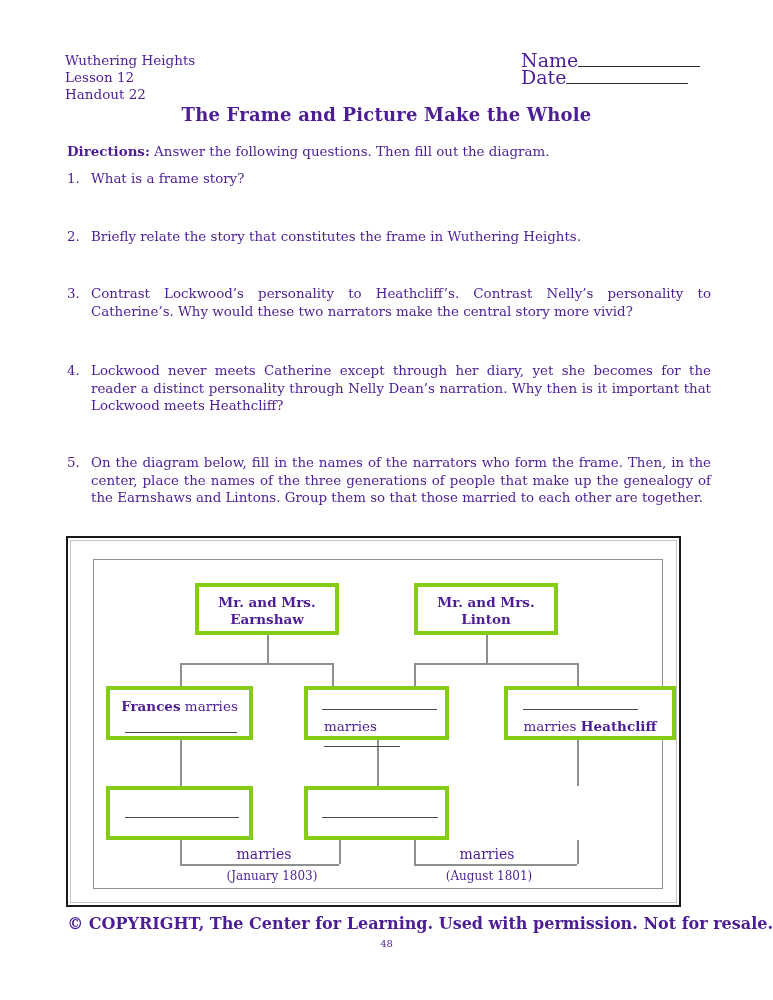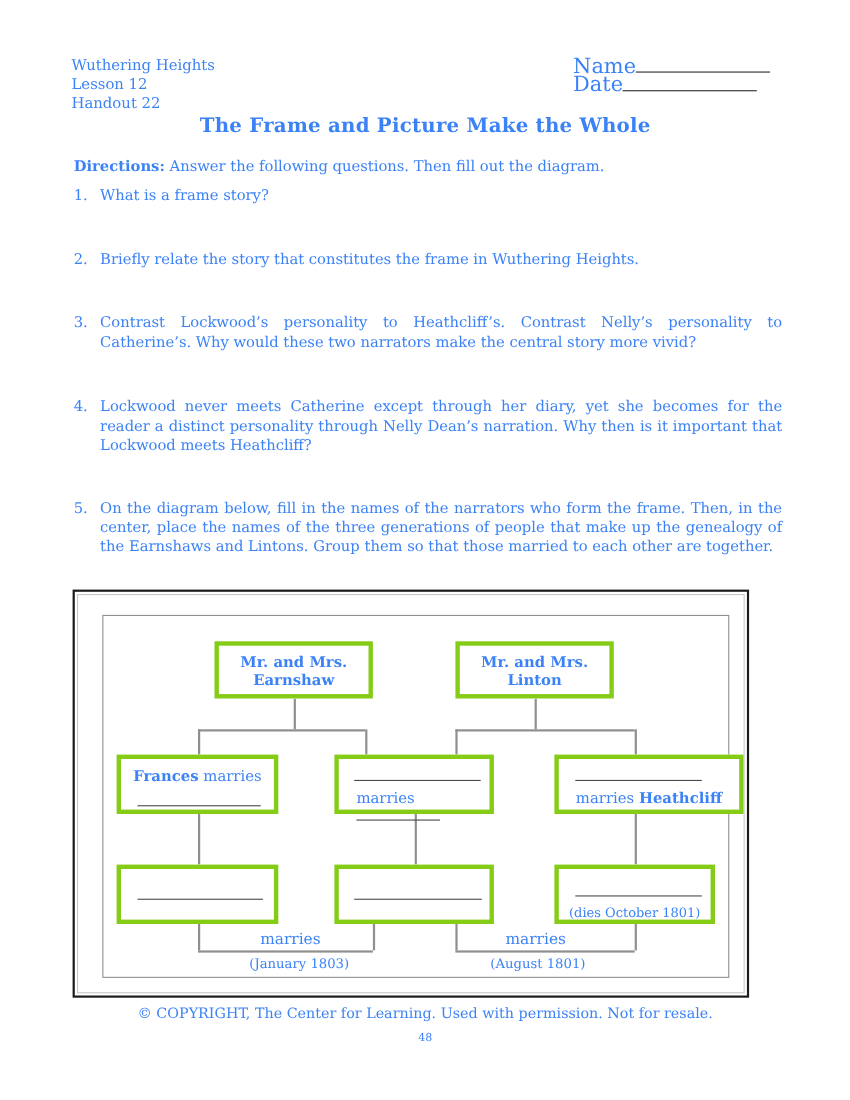--- a/index.html
+++ b/index.html
@@ -1,18 +1,18 @@
 <!DOCTYPE html>
 <html><head>
 <meta charset="utf-8">
 <style>
   html,body { margin:0; padding:0; background:#ffffff; }
   .page {
     position:relative; width:773px; height:1000px; background:#ffffff;
-    font-family:"DejaVu Serif", serif; color:#3b82f6; overflow:hidden;
+    font-family:"DejaVu Serif", serif; color:#4c1d95; overflow:hidden;
   }
 
   
   .hdr-line { position:absolute; left:65px; font-size:13.5px; line-height:16px; }
   .nd-line  { position:absolute; left:521px; font-size:19px; line-height:16px; white-space:nowrap; }
   .write-line { display:inline-block; width:122px; border-bottom:1px solid #2a2a2a; height:13px; vertical-align:baseline; }
 
   
   .title { position:absolute; top:104px; left:0; width:100%; text-align:center;
            font-size:18px; font-weight:bold; letter-spacing:.2px; }
@@ -36,21 +36,21 @@
   .pbox .bl1 { margin-top:7px; line-height:17px; font-weight:bold; }
   .pbox .bl2 { line-height:17px; font-weight:bold; }
   .blank { border-bottom:1.5px solid #4a4a4a; height:0; position:absolute; }
   .blank-inline { display:inline-block; border-bottom:1.5px solid #4a4a4a; height:11px; vertical-align:baseline; }
 
   .marry-label { position:absolute; font-size:14px; transform:translateX(-50%); white-space:nowrap; }
   .marry-date  { position:absolute; font-size:12px; transform:translateX(-50%); white-space:nowrap; }
   .dies-note { position:absolute; left:0; width:100%; top:33px; font-size:11.8px; text-align:center; }
 
   
-  .copyright { position:absolute; top:914px; left:0; width:100%; text-align:center; font-size:13px; }
+  .copyright { position:absolute; top:914px; left:0; width:100%; text-align:right; font-size:16px;font-weight:bold; }
   .pagenum   { position:absolute; top:938px; left:0; width:100%; text-align:center; font-size:10px; }
 </style>
 </head>
 <body>
 
 <div class="page">
 
   <div class="hdr-line" style="top:52px;">Wuthering Heights</div>
   <div class="hdr-line" style="top:69px;">Lesson 12</div>
   <div class="hdr-line" style="top:86px;">Handout 22</div>
@@ -140,24 +140,20 @@
       <div class="blank" style="left:15px; top:19px; width:115px;"></div>
       <div style="position:absolute; left:0; top:28px; width:100%; text-align:center;"><span>marries </span><span class="b">Heathcliff</span></div>
     </div>
 
     <div class="pbox" style="left:38px; top:248px; width:147px; height:54px;">
       <div class="blank" style="left:15px; top:27px; width:114px;"></div>
     </div>
     <div class="pbox" style="left:236px; top:248px; width:145px; height:54px;">
       <div class="blank" style="left:14px; top:27px; width:116px;"></div>
     </div>
-    <div class="pbox" style="left:436px; top:248px; width:146px; height:54px;">
-      <div class="blank" style="left:15px; top:24px; width:115px;"></div>
-      <div class="dies-note">(dies October 1801)</div>
-    </div>
 
     <div class="marry-label" style="left:196px; top:308px;">marries</div>
     <div class="marry-date" style="left:204px; top:331px;">(January 1803)</div>
     <div class="marry-label" style="left:419px; top:308px;">marries</div>
     <div class="marry-date" style="left:421px; top:331px;">(August 1801)</div>
   </div>
 
   <div class="copyright">© COPYRIGHT, The Center for Learning. Used with permission. Not for resale.</div>
   <div class="pagenum">48</div>
 

